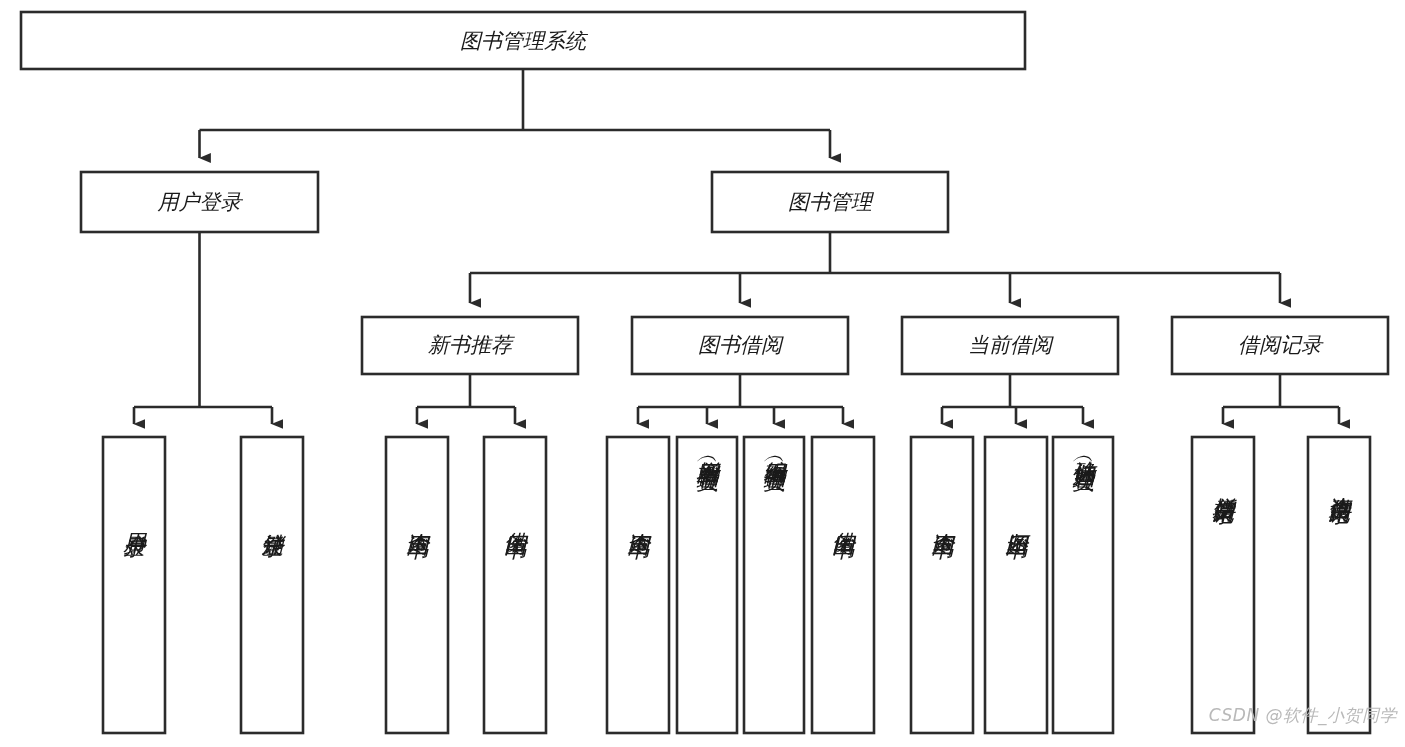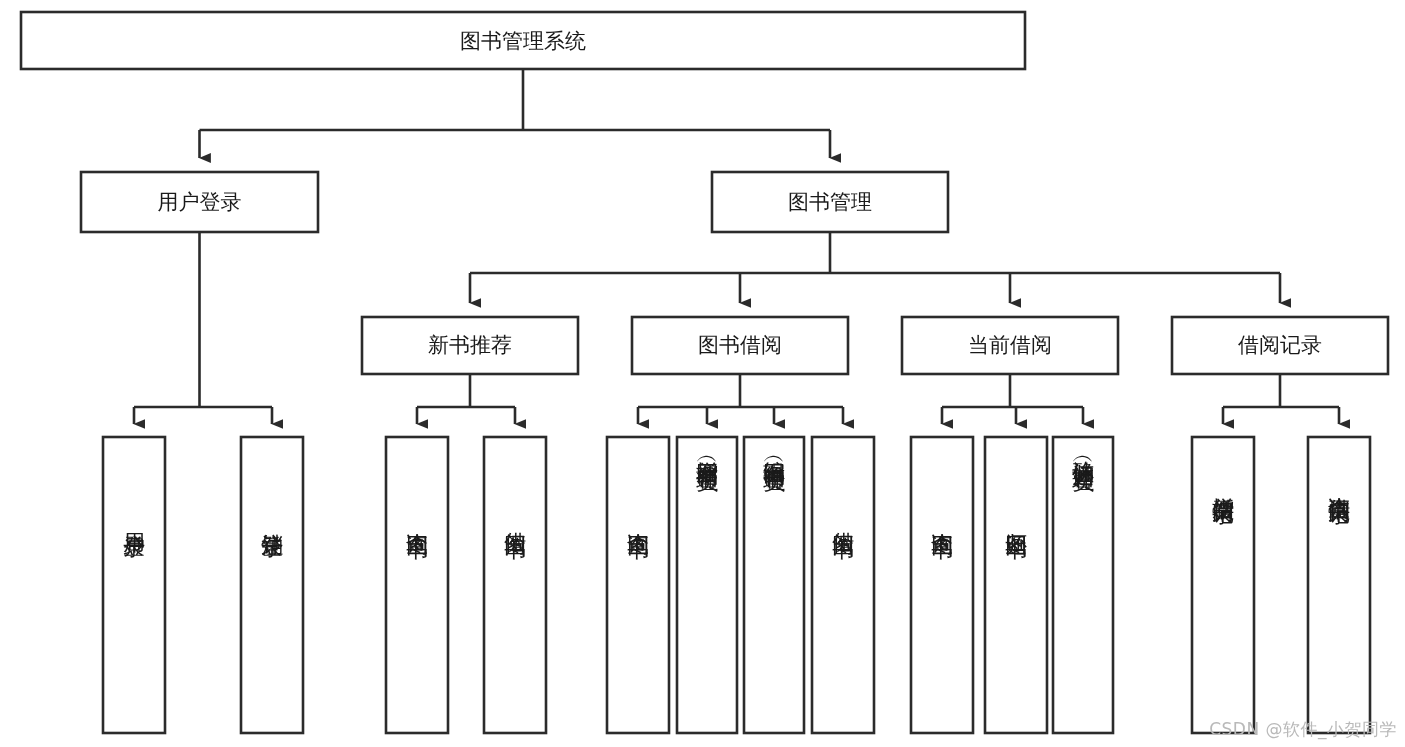--- a/index.html
+++ b/index.html
@@ -11,20 +11,21 @@
     width: 1405px;
     height: 747px;
     font-family: "DejaVu Sans", "Liberation Sans", sans-serif;
     overflow: hidden;
   }
   #diagram-root {
     position: relative;
     width: 1405px;
     height: 747px;
     background: #ffffff;
+    font-style: italic;
   }
   svg.canvas {
     position: absolute;
     left: 0;
     top: 0;
     width: 1405px;
     height: 747px;
     display: block;
   }
   .node-box {
@@ -63,21 +64,21 @@
     font-size: 22px;
     line-height: 1.12;
     color: #1a1a1a;
     letter-spacing: 1.5px;
     white-space: nowrap;
     text-align: center;
   }
   .watermark {
     position: absolute;
     right: 8px;
-    bottom: 6px;
+    bottom: 20px;
     font-family: "DejaVu Sans", "Liberation Sans", sans-serif;
     font-size: 17px;
     color: #b9b9b9;
     letter-spacing: 0.5px;
     white-space: nowrap;
   }
 </style>
 </head>
 <body>
 

